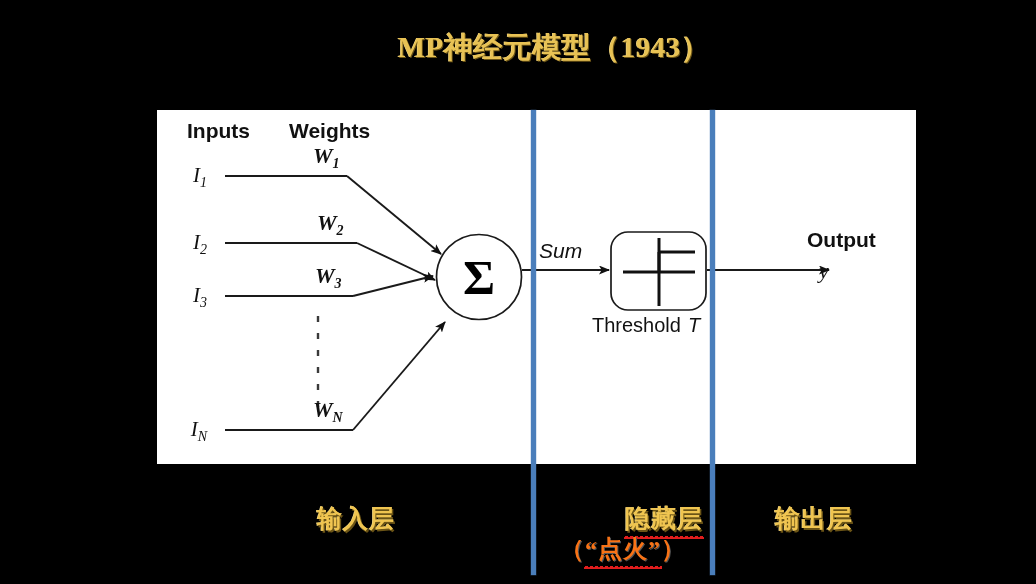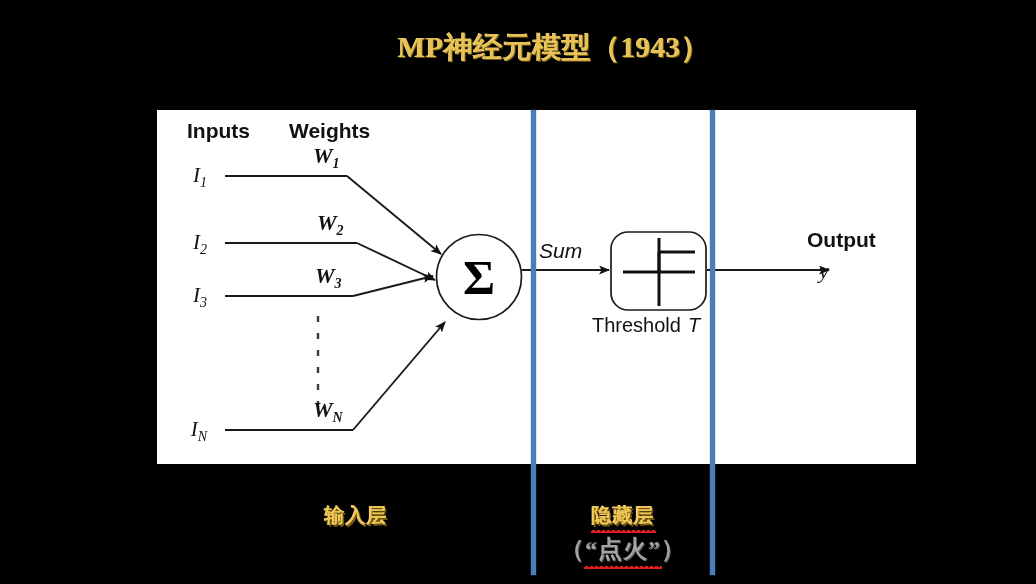--- a/index.html
+++ b/index.html
@@ -40,34 +40,34 @@
 
   
   .diagram{position:absolute;left:121px;top:110px;width:759px;height:354px;}
 
   
   .caption{
     position:absolute;
     text-align:center;
     font-family:"Liberation Serif","DejaVu Serif",serif;
     font-weight:bold;
-    font-size:20px;
+    font-size:25px;
     white-space:nowrap;
     letter-spacing:1px;
   }
   .caption.gold{
     color:#f0c550;
     text-shadow:1.5px 1.5px 0 #6b5416,-0.5px -0.5px 0 #f7e49b;
   }
   .caption.white{
-    color:#a3a3a3;
+    color:#f97316;
     text-shadow:1px 1px 0 #555;
   }
   .cap-in{left:240px;top:502px;width:160px;}
-  .cap-hid{left:507px;top:502px;width:160px;}
+  .cap-hid{left:507px;top:502px;width:160px;text-align:right;}
   .cap-hid2{left:497px;top:533px;width:180px;font-size:24px;}
   .cap-out{left:698px;top:502px;width:160px;}
 
   
   .squig{position:relative;display:inline-block;}
   .squig::after{
     content:"";
     position:absolute;left:-1px;right:-1px;bottom:-4px;height:5px;
     background-image:
       radial-gradient(circle at 2.5px 4.2px, #e11d1d 2.1px, rgba(0,0,0,0) 2.4px);
@@ -172,14 +172,15 @@
   <div class="caption gold cap-in">输入层</div>
 
   <div class="caption gold cap-hid">
     <span class="squig">隐藏层</span>
   </div>
 
   <div class="caption white cap-hid2">
     <span>（</span><span class="squig">“点火”</span><span>）</span>
   </div>
 
+  <div class="caption gold cap-out">输出层</div>
 
 </div>
 
 </body></html>

